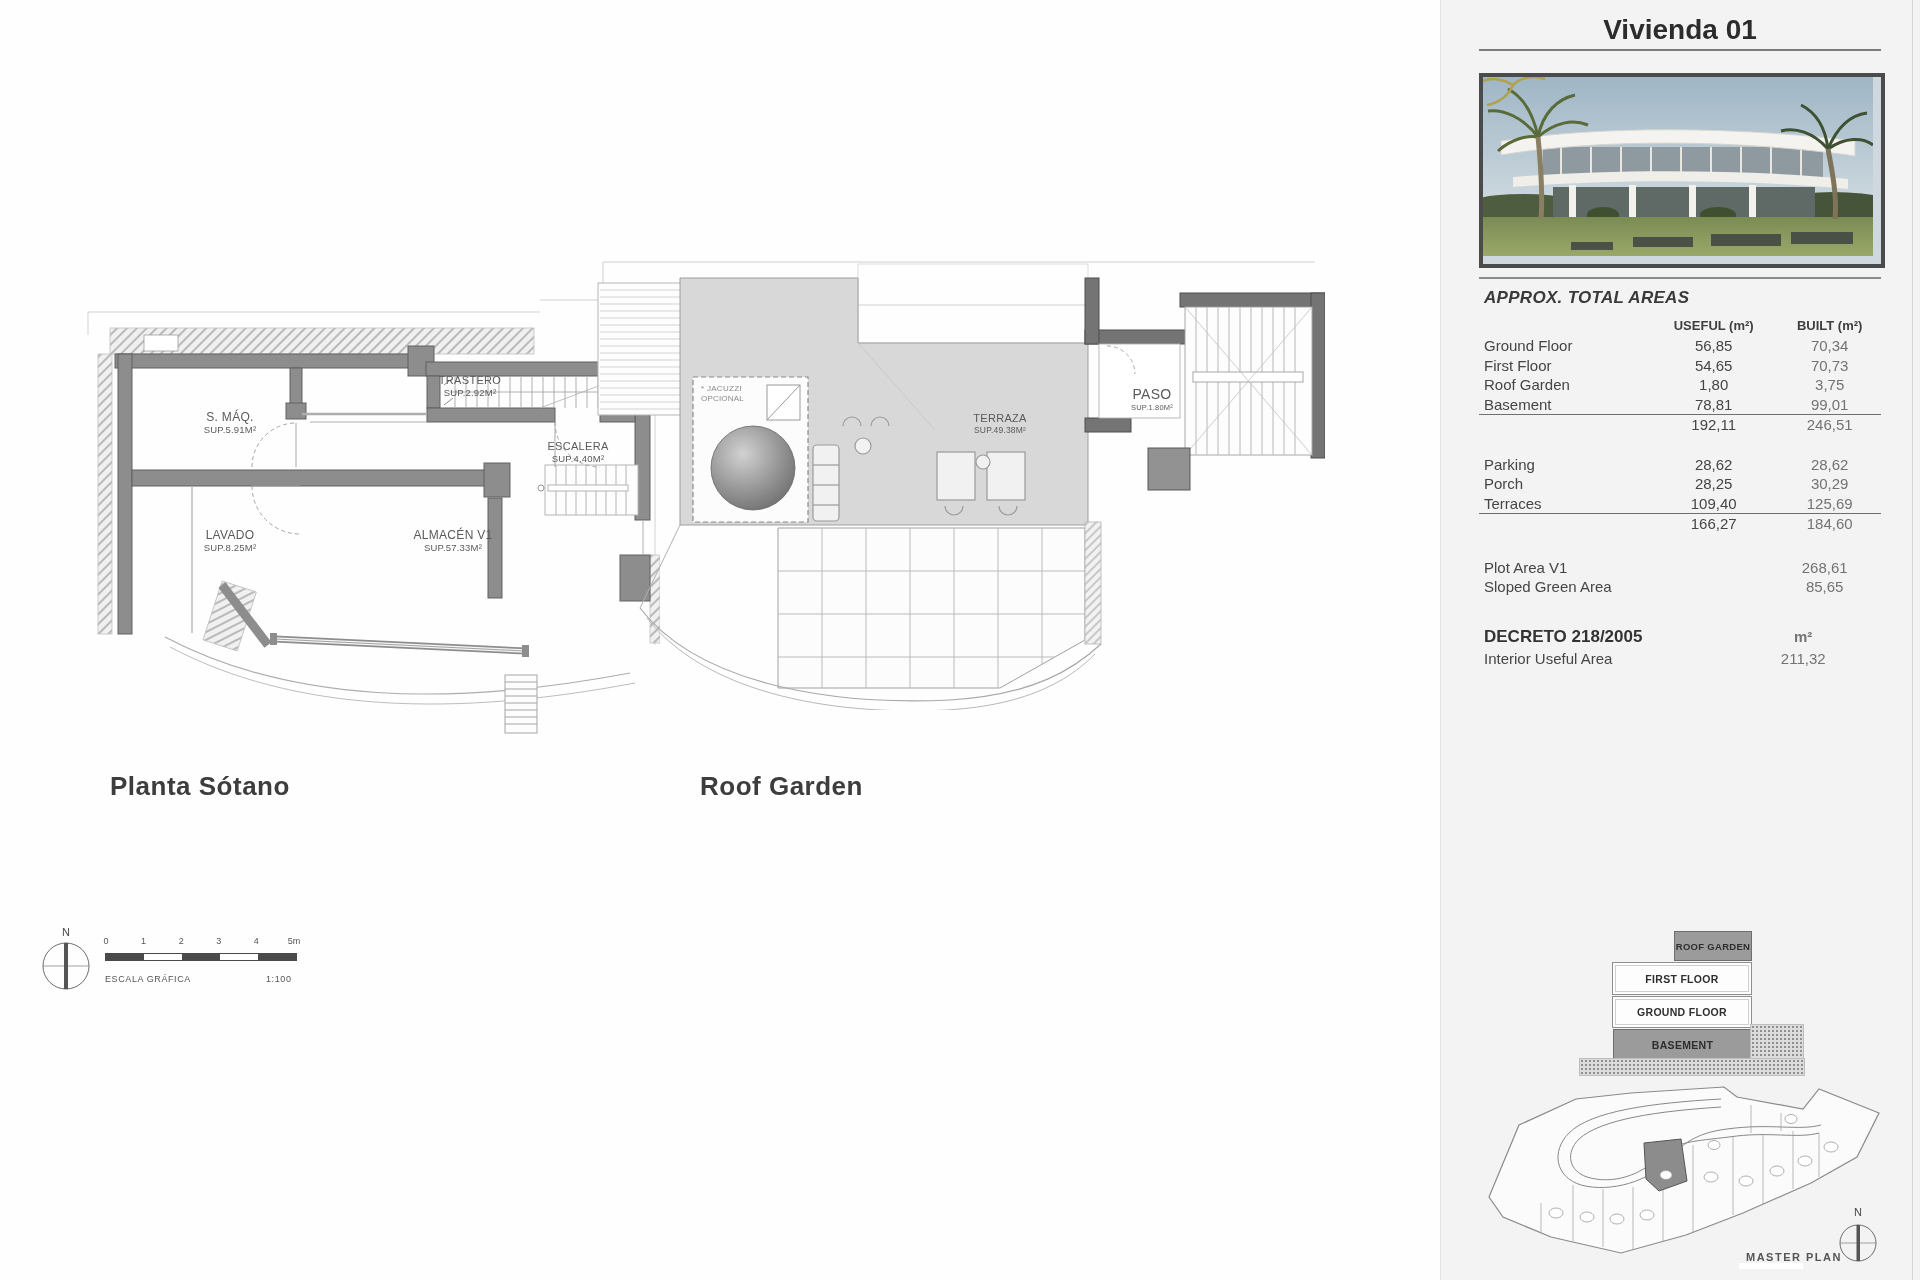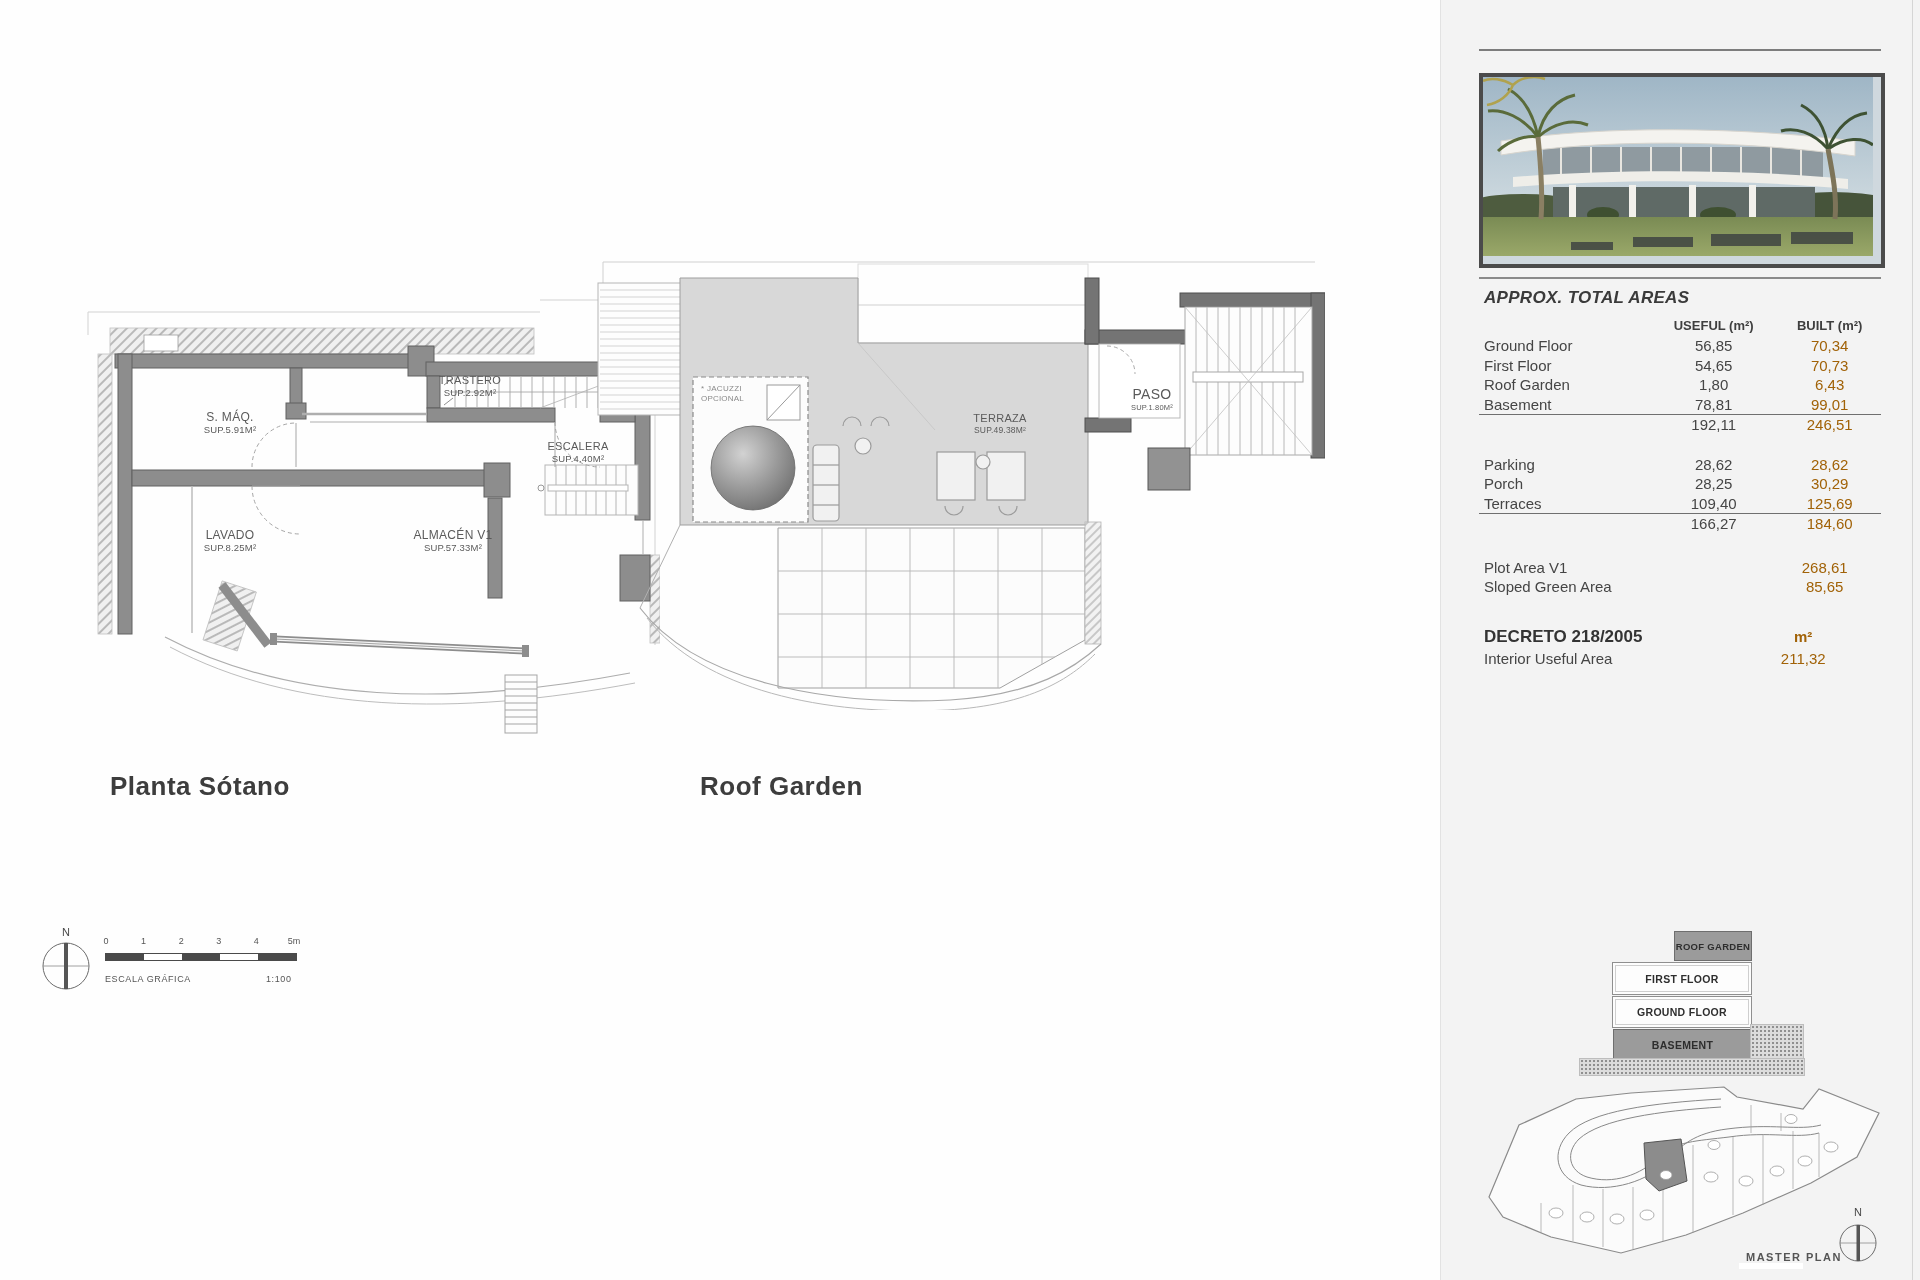--- a/index.html
+++ b/index.html
@@ -29,21 +29,21 @@
   .sb-title{position:absolute;left:38px;top:14px;width:402px;text-align:center;
             font-size:28px;font-weight:bold;color:#2c2c2c;}
   .sb-rule{position:absolute;left:38px;width:402px;height:2px;background:#7c7c7c;}
   .sb-img{position:absolute;left:38px;top:73px;width:398px;height:187px;
           border:4px solid #4b4b4b;background:#cfd8de;}
   .sb-head{position:absolute;left:43px;top:288px;font-size:17px;font-weight:bold;color:#3a3a3a;letter-spacing:.3px;font-style:italic;}
   .table{position:absolute;left:38px;top:314px;width:402px;}
   .trow{display:flex;align-items:center;height:19.5px;gap:8px;}
   .trow .tl{width:172px;font-size:15px;color:#454545;padding-left:5px;}
   .trow .tu{width:118px;text-align:center;font-size:15px;color:#454545;}
-  .trow .tb{width:107px;text-align:center;font-size:15px;color:#a16207;}
+  .trow .tb{width:107px;text-align:center;font-size:15px;color:#737373;}
   .trow.hdr{height:22px;}
   .trow.hdr .tu,.trow.hdr .tb{font-size:13px;font-weight:bold;color:#3f3f3f;}
   .tline{height:0;border-top:1.5px solid #6f6f6f;}
   .tgap20{height:20px;} .tgap24{height:24px;} .tgap28{height:28px;}
   .trow.dec{height:24px;}
   .trow.dec .tl{font-size:17px;font-weight:bold;color:#333;width:240px;}
   .trow.dec .tb{font-weight:bold;width:160px;font-size:15px;text-align:center;}
   .trow.int{height:20px;}
   .trow.int .tl{width:240px;}
   .trow.int .tb{width:160px;}
@@ -345,20 +345,21 @@
     <div class="seg-d"></div>
       <div class="seg-w"></div>
       <div class="seg-d"></div>
     <div class="seg-w"></div>
       <div class="seg-d"></div>
   </div>
   <div class="scale-cap" style="left:105px;top:974px">ESCALA GRÁFICA</div>
   <div class="scale-cap" style="left:266px;top:974px">1:100</div>
 
   <div class="sidebar">
+    <div class="sb-title">Vivienda 01</div>
     <div class="sb-rule" style="top:49px"></div>
 
     <div class="sb-img">
       <svg width="390" height="179" viewBox="0 0 390 179">
         <defs>
           <linearGradient id="sky" x1="0" y1="0" x2="0" y2="1">
             <stop offset="0%" stop-color="#9fb6c6"></stop>
               <stop offset="70%" stop-color="#ccd8de"></stop>
             <stop offset="100%" stop-color="#e3e8ea"></stop>
           </linearGradient>
@@ -438,21 +439,21 @@
         <div class="tb">70,34</div>
       </div>
       <div class="trow">
         <div class="tl">First Floor</div>
         <div class="tu">54,65</div>
         <div class="tb">70,73</div>
       </div>
       <div class="trow">
         <div class="tl">Roof Garden</div>
         <div class="tu">1,80</div>
-        <div class="tb">6,43</div>
+        <div class="tb">3,75</div>
       </div>
       <div class="trow">
         <div class="tl">Basement</div>
         <div class="tu">78,81</div>
         <div class="tb">99,01</div>
       </div>
       <div class="tline"></div>
       <div class="trow">
         <div class="tl"></div>
         <div class="tu">192,11</div>

